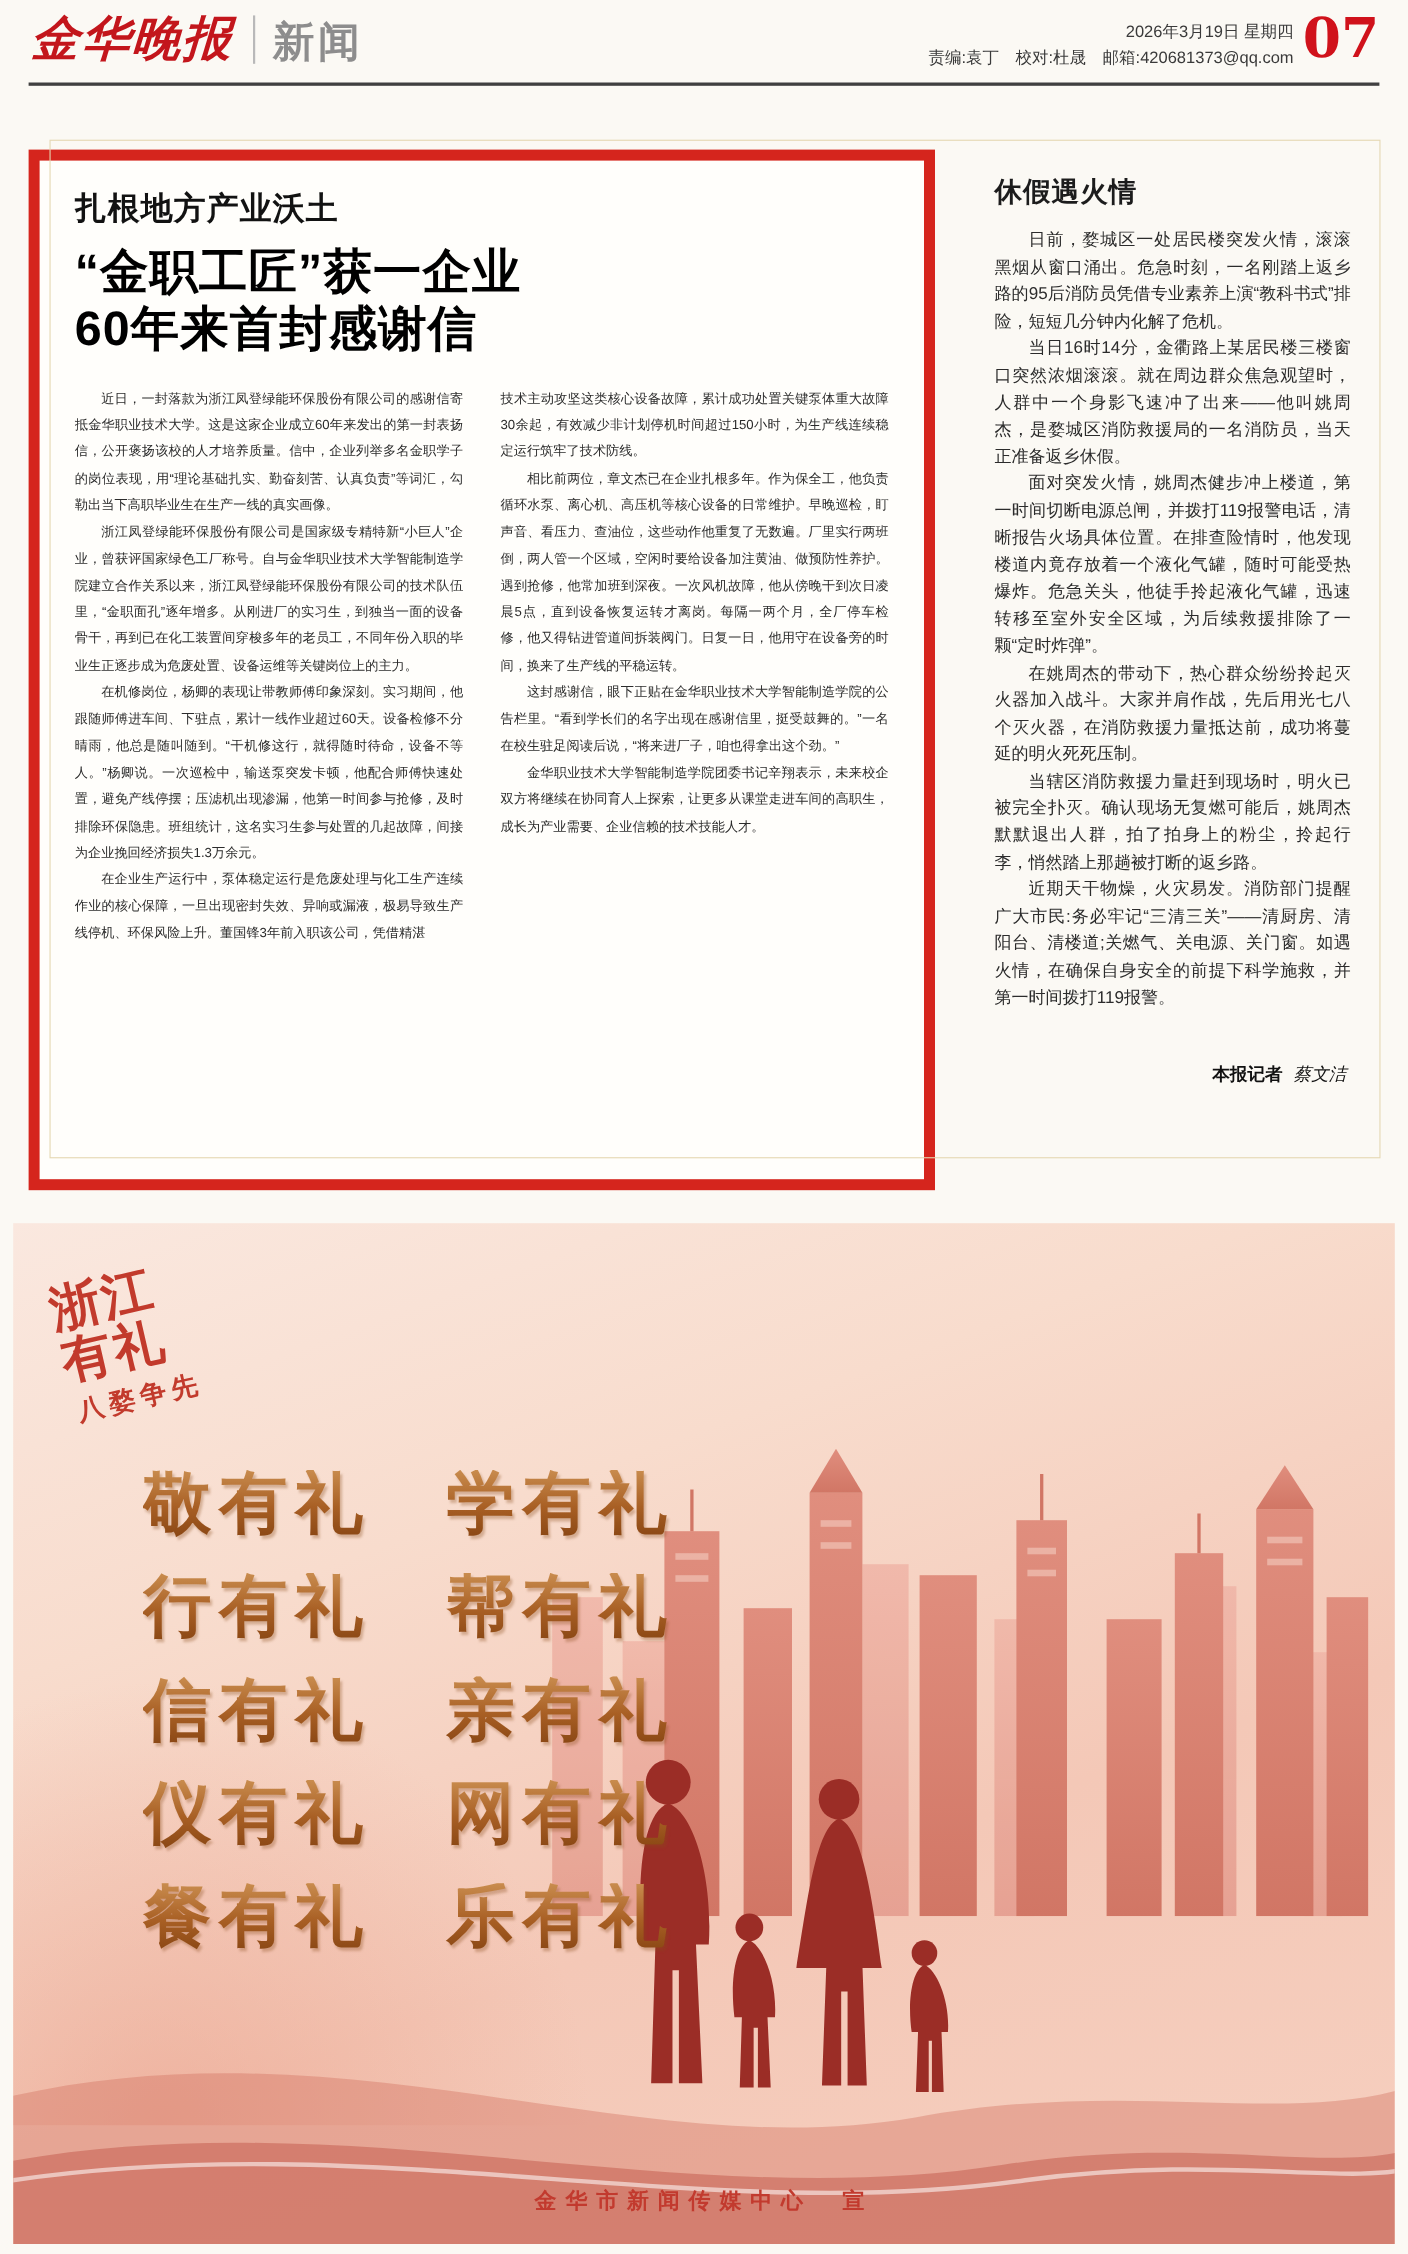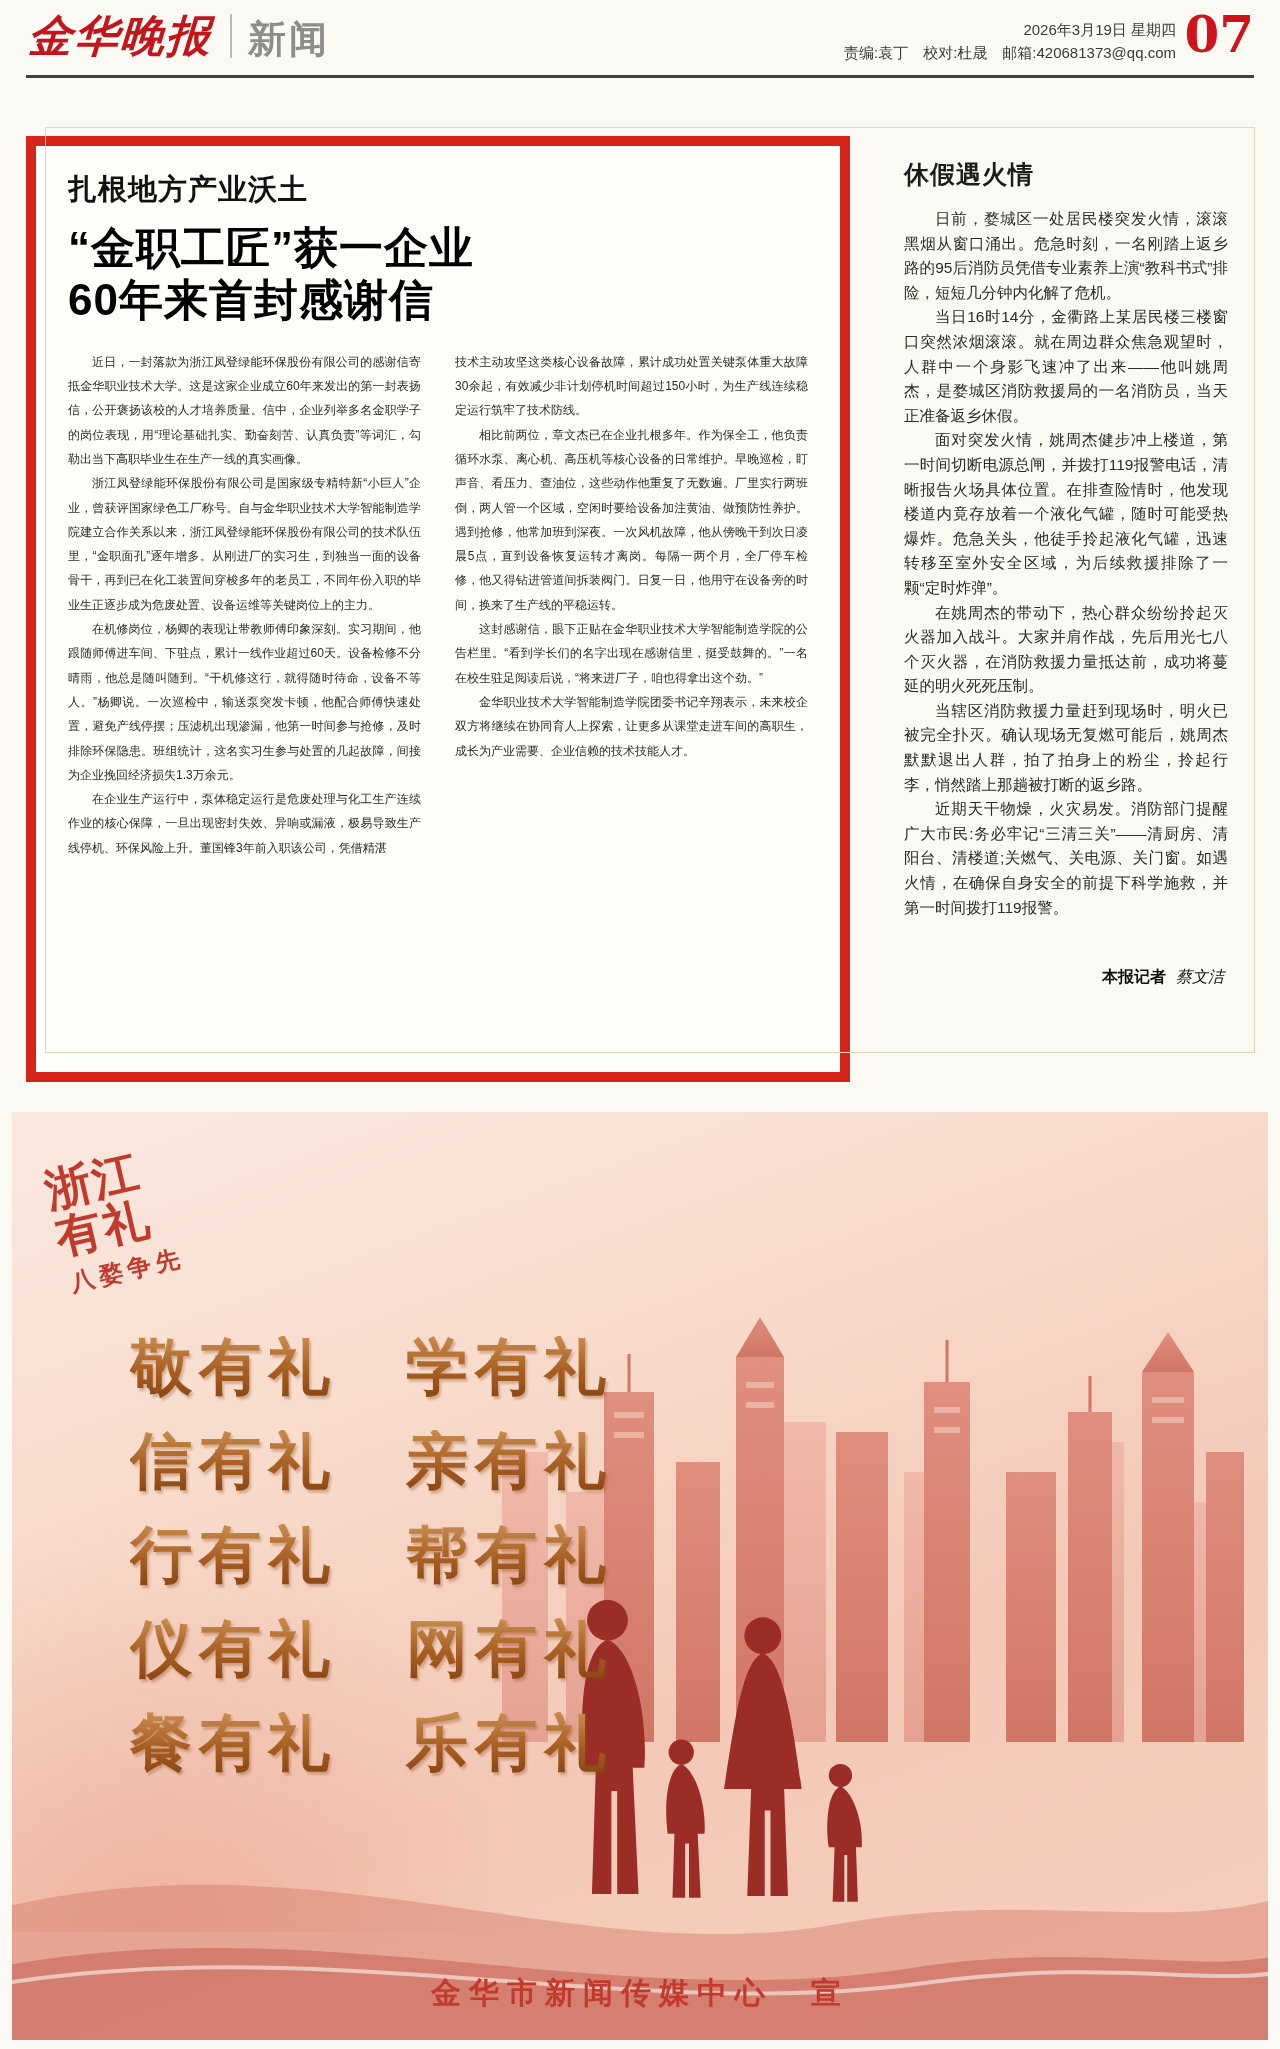--- a/index.html
+++ b/index.html
@@ -94,21 +94,21 @@
   .slogans{position:absolute;left:118px;top:224px;z-index:4;}
   .slogan-row{
     font-size:62px;font-weight:900;letter-spacing:7px;line-height:1;
     margin-bottom:32px;white-space:nowrap;
     background:linear-gradient(180deg,#c98c4e 0%,#a85f24 55%,#8a4714 100%);
     -webkit-background-clip:text;background-clip:text;color:transparent;
     filter:drop-shadow(2px 3px 1px rgba(138,76,26,.32));
   }
   .banner-footer{
     position:absolute;left:0;bottom:26px;width:100%;text-align:center;
-    font-size:30px;letter-spacing:8px;font-weight:600;color:#c23a2e;z-index:4;
+    font-size:20px;letter-spacing:8px;font-weight:600;color:#c23a2e;z-index:4;
   }
 </style>
 </head>
 <body>
 
 <div class="header">
   <div class="masthead-group">
     <div class="masthead">金华晚报</div>
     <div class="masthead-divider"></div>
     <div class="section-name">新闻</div>
@@ -238,20 +238,20 @@
     </g>
   </svg>
 
   <div class="seal">
     <div class="seal-l1">浙江有礼</div>
     <div class="seal-l2">八婺争先</div>
   </div>
 
   <div class="slogans">
       <div class="slogan-row">敬有礼　学有礼</div>
+      <div class="slogan-row">行有礼　帮有礼</div>
       <div class="slogan-row">信有礼　亲有礼</div>
-      <div class="slogan-row">行有礼　帮有礼</div>
       <div class="slogan-row">仪有礼　网有礼</div>
       <div class="slogan-row">餐有礼　乐有礼</div>
     </div>
 
   <div class="banner-footer">金华市新闻传媒中心　宣</div>
 </div>
 
 </body></html>

